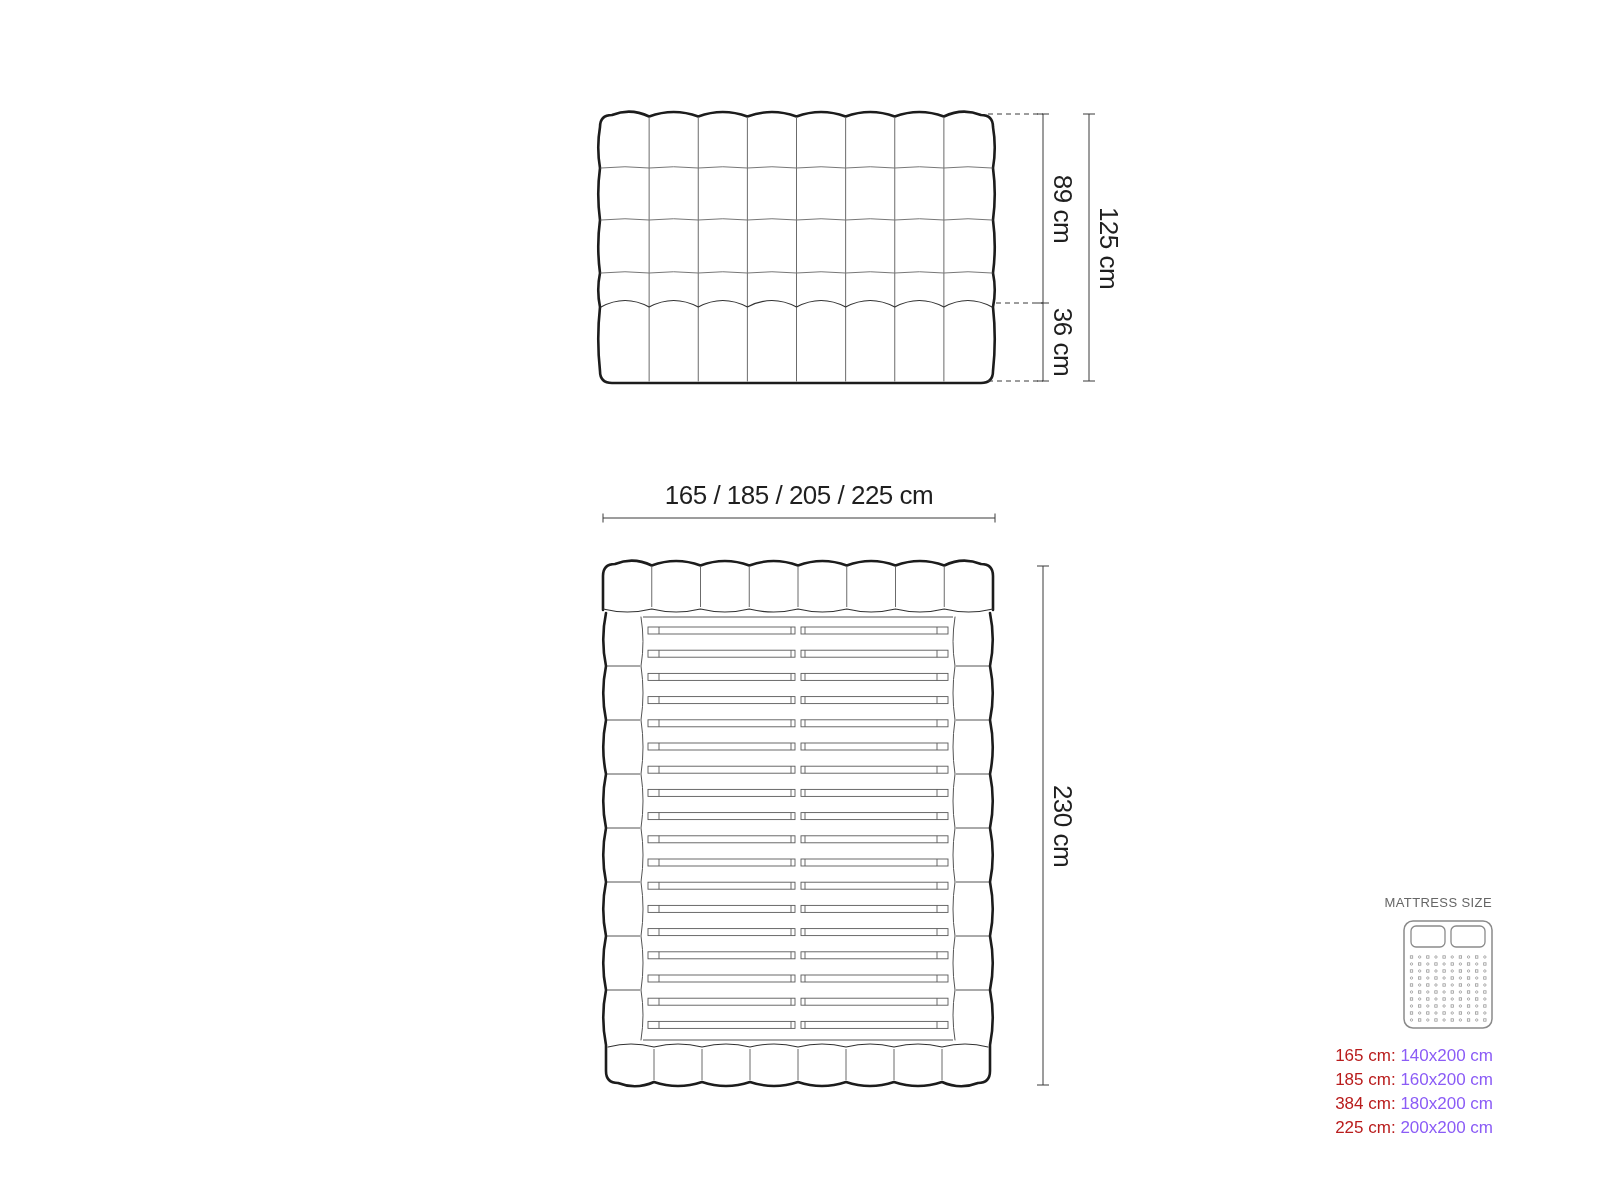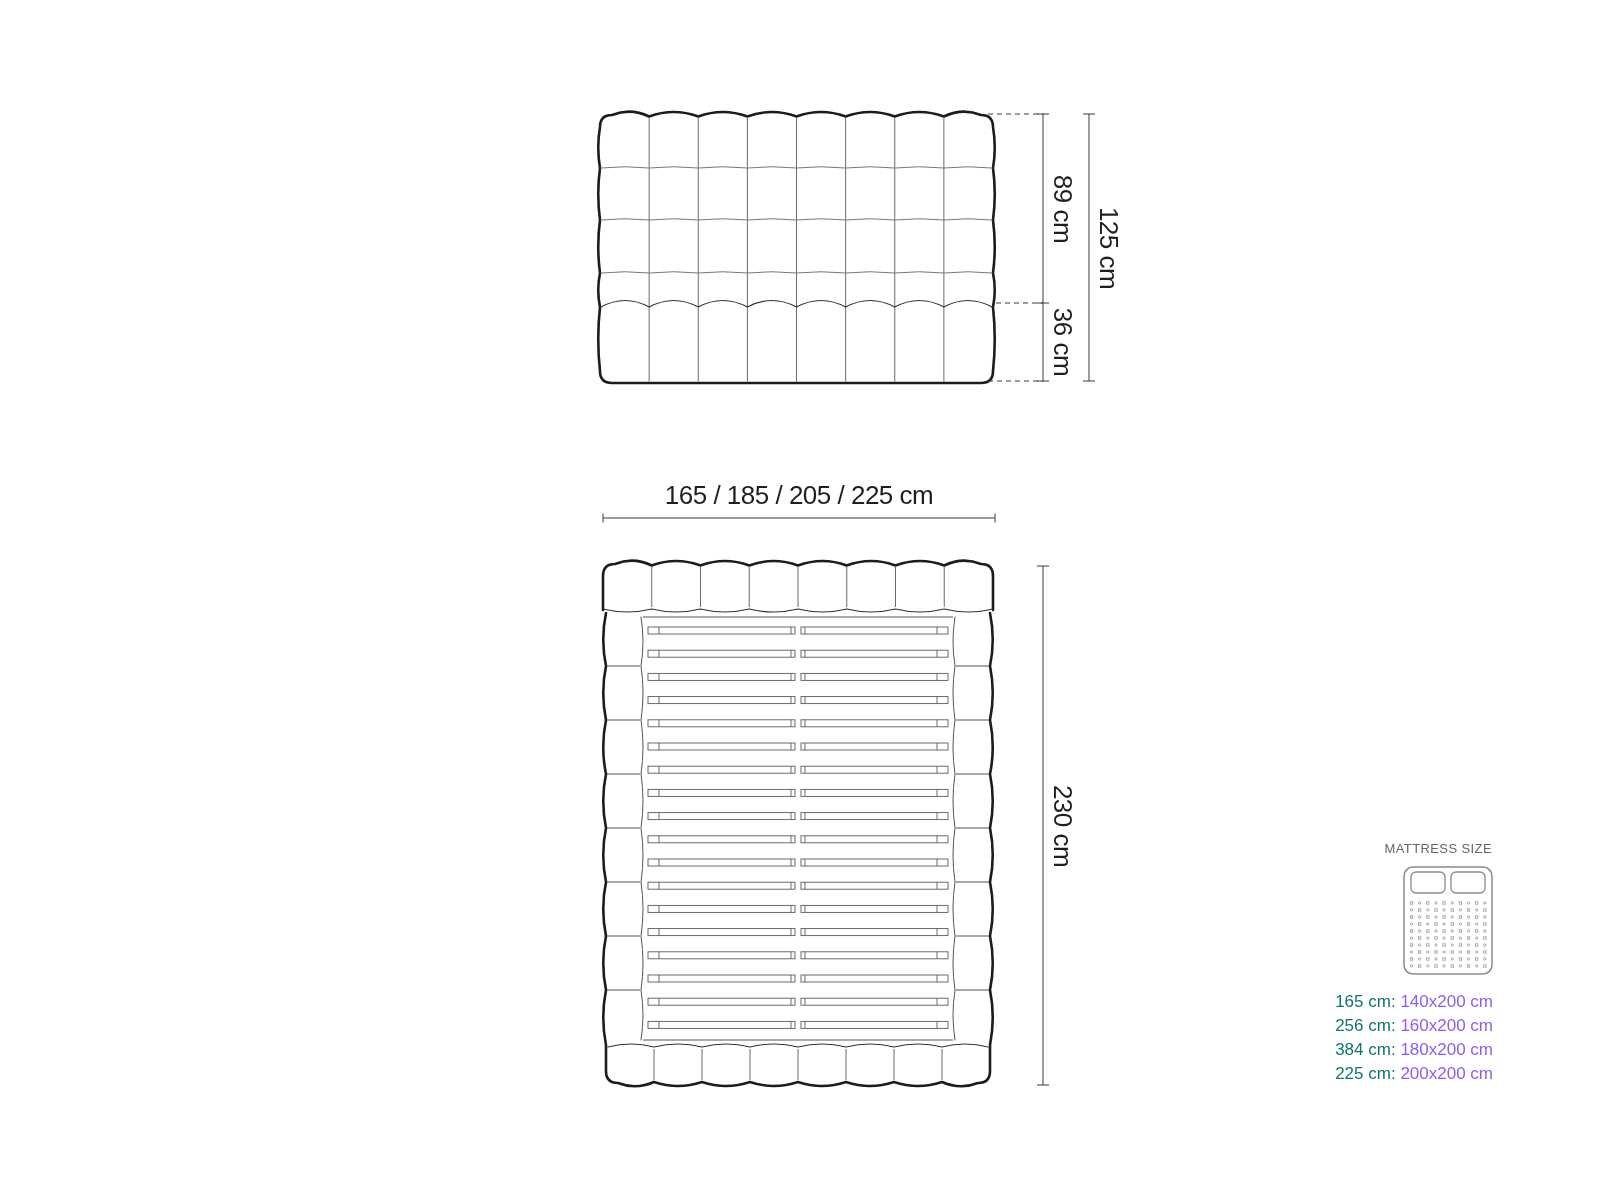--- a/index.html
+++ b/index.html
@@ -8,42 +8,42 @@
   svg.drawing{position:absolute;left:0;top:0;}
   .dim-label{
     font-family:"Liberation Sans",sans-serif;
     font-size:26px;
     fill:#1f1f1f;
     letter-spacing:-0.5px;
   }
   .legend{
     position:absolute;
     left:1300px;
-    top:842px;
+    top:896px;
     width:193px;
     text-align:right;
   }
   .legend-title{
     font-size:13px;
     line-height:14px;
     color:#666666;
     letter-spacing:0.4px;
     padding-right:1px;
   }
   .mattress-icon{
     display:block;
     margin:10px 0 0 auto;
   }
   .legend-rows{
     margin-top:15px;
     line-height:24px;
     font-size:17px;
     white-space:nowrap;
   }
-  .frame-width{color:#0f766e;}
+  .frame-width{color:#b91c1c;}
   .mattress-size{color:#8b5cf6;}
 </style>
 </head>
 <body>
 
 <div class="stage">
 
   <svg class="drawing" width="1600" height="1200" viewBox="0 0 1600 1200">
 
     <g id="g-front">
@@ -346,21 +346,21 @@
           <rect x="80.65" y="98.8" width="2.4" height="2.4" fill="none" stroke="#999999" stroke-width="0.8"></rect>
         </g>
     </svg>
 
     <div class="legend-rows">
       <div>
         <span class="frame-width">165 cm:</span>
         <span class="mattress-size">140x200 cm</span>
       </div>
       <div>
-        <span class="frame-width">256 cm:</span>
+        <span class="frame-width">185 cm:</span>
         <span class="mattress-size">160x200 cm</span>
       </div>
       <div>
         <span class="frame-width">384 cm:</span>
         <span class="mattress-size">180x200 cm</span>
       </div>
       <div>
         <span class="frame-width">225 cm:</span>
         <span class="mattress-size">200x200 cm</span>
       </div>

